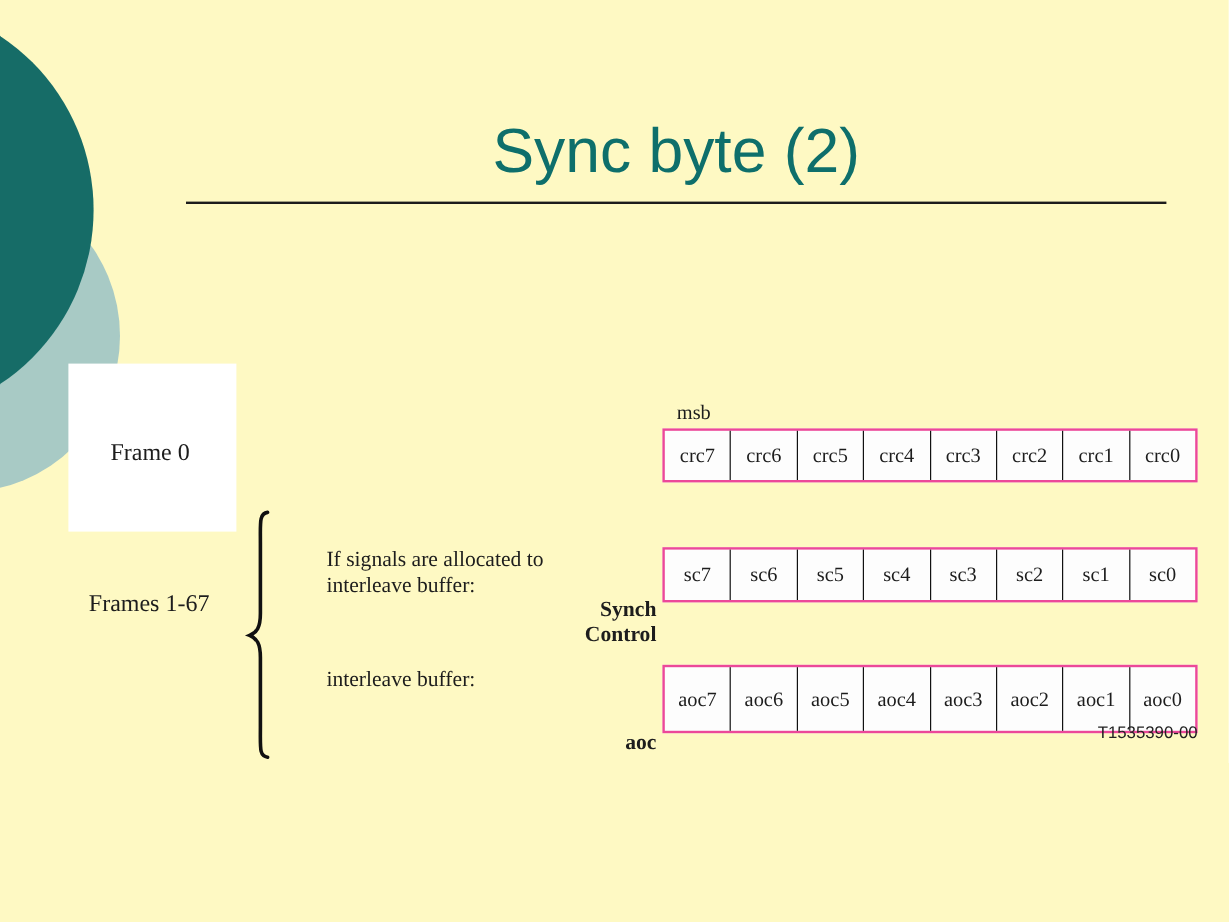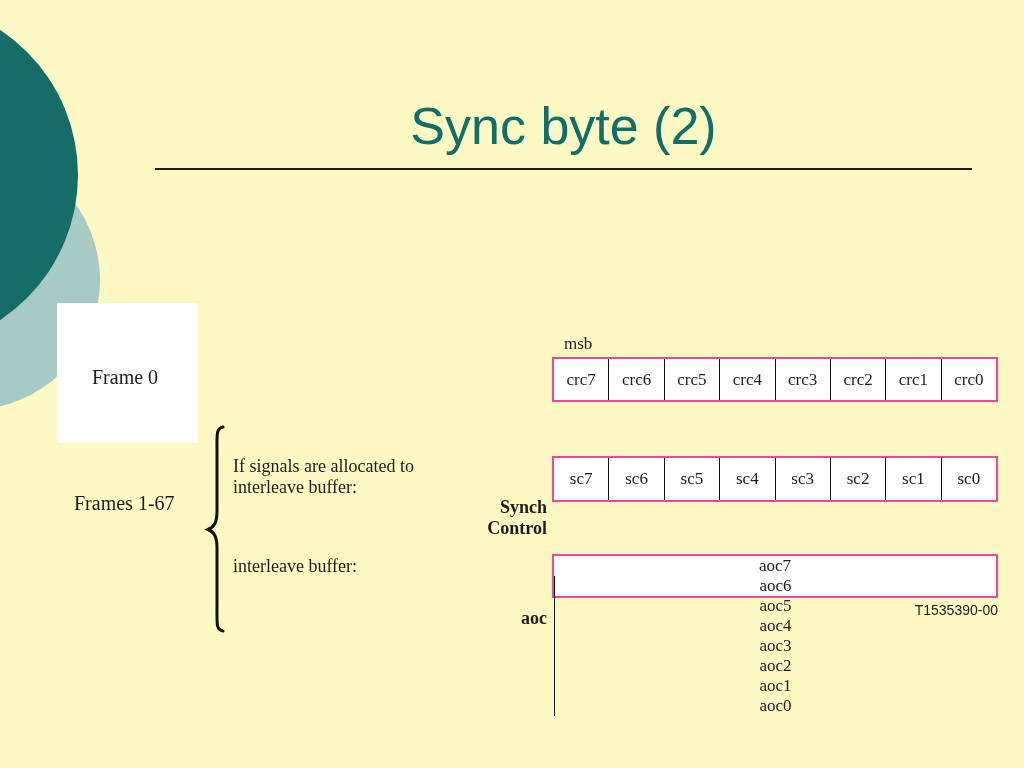--- a/index.html
+++ b/index.html
@@ -39,40 +39,40 @@
   }
   .rule {
     position: absolute;
     left: 155px; top: 168px; width: 817px; height: 2px;
     background: #1c1c1c;
   }
   .lbl { position: absolute; font-size: 20px; white-space: nowrap; }
   .msb { left: 564px; top: 334px; font-size: 17px; }
   .frame0 { left: 92px; top: 366px; }
   .frames167 { left: 74px; top: 492px; font-family: Liberation Serif, serif; }
-  .cond { position: absolute; font-size: 18px; line-height: 21px; white-space: nowrap; }
+  .cond { position: absolute; font-size: 18px; line-height: 21px; white-space: nowrap; margin-left: 39px; }
   .cond1 { left: 233px; top: 456px; }
   .cond2 { left: 233px; top: 556px; }
   .rowlabel {
     position: absolute;
     font-size: 18px; line-height: 21px; font-weight: bold;
     text-align: right; width: 117px; margin-top: 41px;
   }
   .synch { left: 430px; top: 456px; }
   .aoclbl { left: 430px; top: 567px; }
   .bitrow {
     position: absolute;
     left: 552px; width: 446px;
     display: flex;
     border: 2px solid #ec4899;
     background: #fdfdfd;
   }
   .bitrow.crc { top: 357px; height: 45px; }
   .bitrow.sc  { top: 456px; height: 46px; text-align: center; }
-  .bitrow.aoc { top: 554px; height: 44px; flex-direction: column; }
+  .bitrow.aoc { top: 554px; height: 57px; }
   .bitrow .cell {
     flex: 1 1 0;
     display: flex; align-items: center; justify-content: center;
     font-size: 17px;
     border-left: 1px solid #111111;
   }
   .bitrow .cell:first-child { border-left: none; }
   .brace-wrap { position: absolute; left: 203px; top: 424px; width: 24px; height: 210px; }
   .caption {
     position: absolute;

